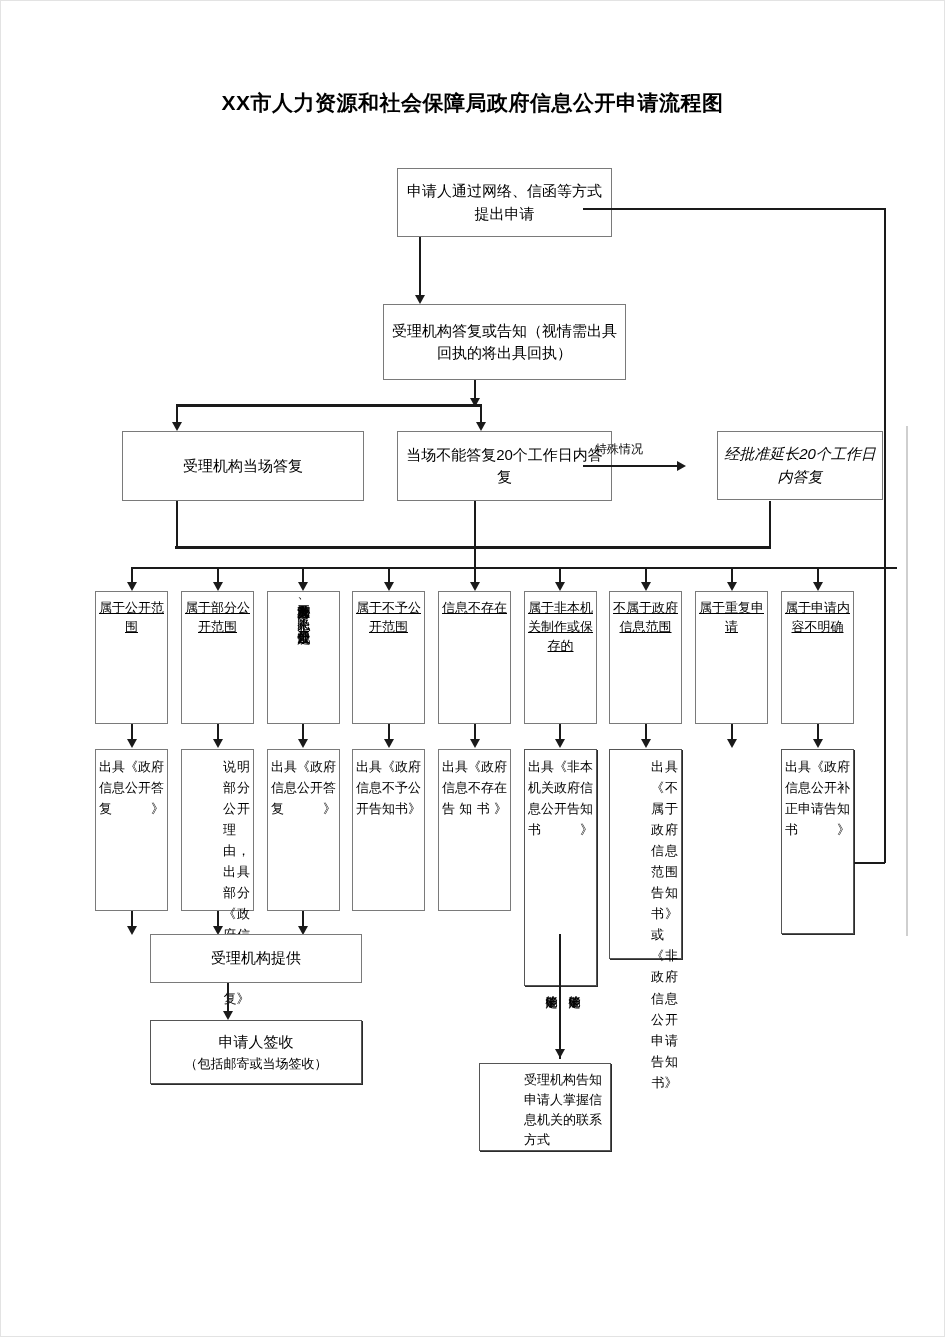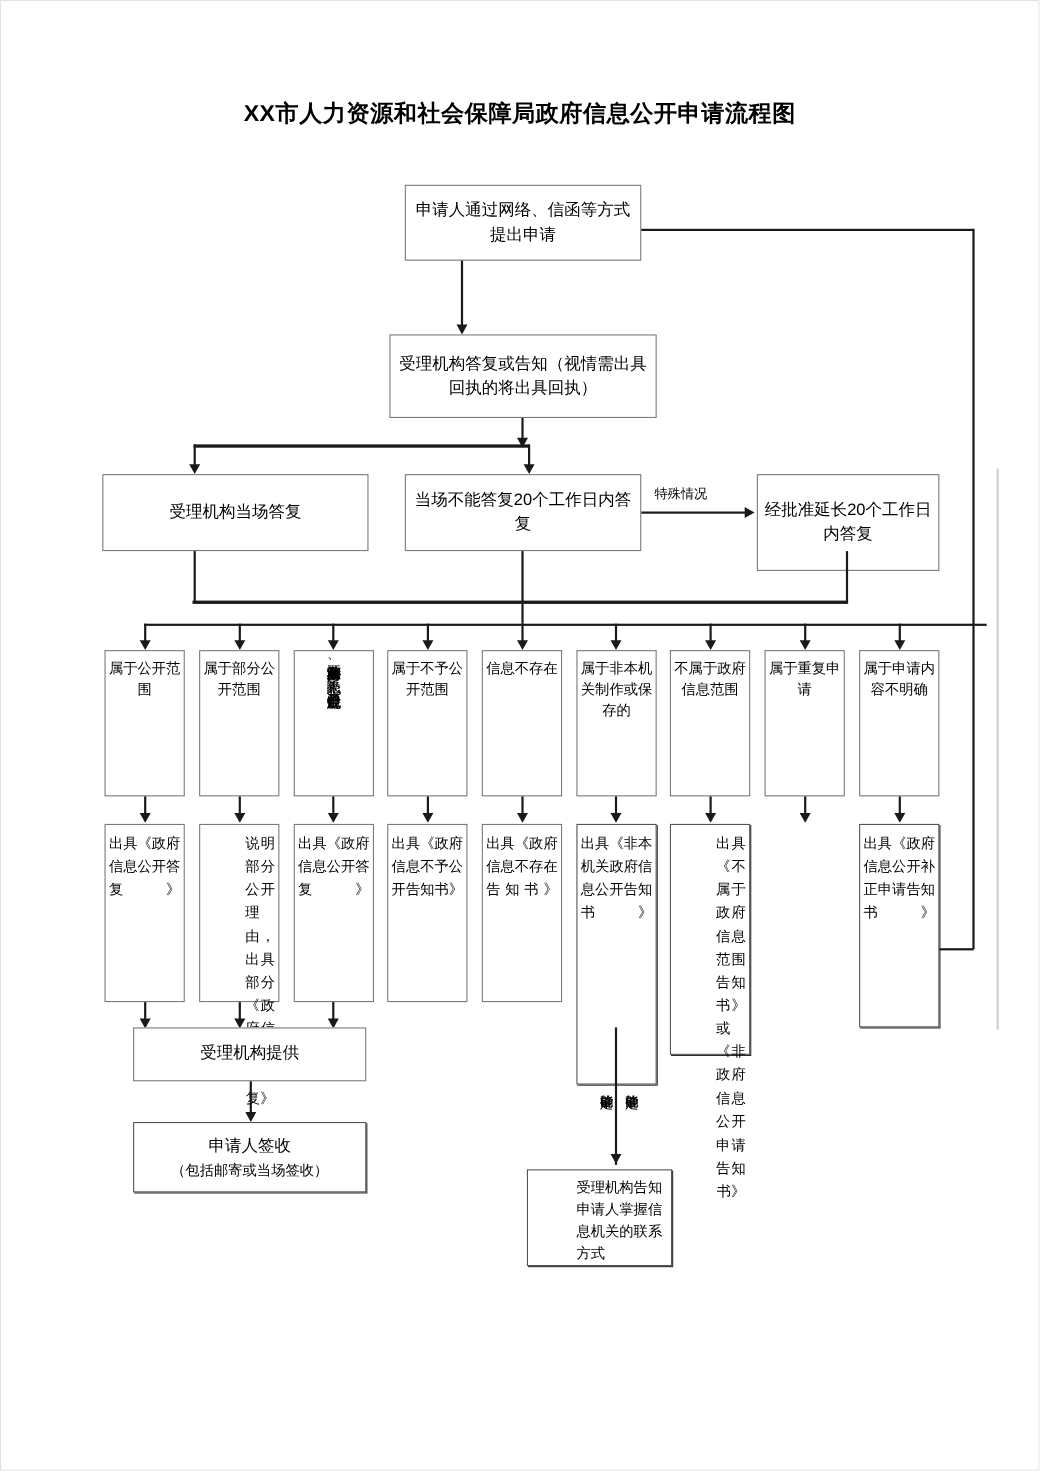--- a/index.html
+++ b/index.html
@@ -39,24 +39,24 @@
     justify-content: center;
     text-align: center;
     color: #000;
     line-height: 1.5;
   }
   .node.thick { border: 1px solid #555; box-shadow: 1px 1px 0 #2b2b2b; }
   .node.top-align { align-items: flex-start; }
   .node .txt { display: block; width: 100%; padding: 0 3px; box-sizing: border-box; }
 
   
-  .n-big { font-size: 15px; }
+  .n-big { font-size: 15px; margin-left: 29px; }
   
   .n-cat { font-size: 13px; line-height: 1.45; }
-  .n-cat .txt { padding-top: 7px; text-align: justify; text-align-last: center; }
+  .n-cat .txt { padding-top: 7px; text-align: justify; text-align-last: center; text-decoration: underline; }
   
   .n-doc { font-size: 13px; line-height: 1.62; }
   .n-doc .txt { padding-top: 6px; text-align: justify; text-align-last: justify; }
   .n-doc .txt.c { text-align-last: center; margin-left: 38px; }
 
   
   .vert {
     writing-mode: vertical-rl;
     text-orientation: upright;
     font-size: 13px;
@@ -124,21 +124,21 @@
   </div>
 
   <div class="node n-big" style="left:367px; top:430px; width:215px; height:70px;">
     <span class="txt">当场不能答复20个工作日内答复</span>
   </div>
 
   <div class="ln lnh" style="left:582px; top:464px; width:100px;"></div>
   <div class="arw" style="left:676px; top:460px; border-left:9px solid #1a1a1a; border-top:5px solid transparent; border-bottom:5px solid transparent; border-right:0;"></div>
   <div class="lbl" style="left:594px; top:440px;">特殊情况</div>
 
-  <div class="node n-big" style="left:687px; top:430px; width:166px; height:88px;">
+  <div class="node n-big" style="left:687px; top:430px; width:166px; height:69px;font-style:italic;">
     <span class="txt">经批准延长20个工作日内答复</span>
   </div>
 
   <div class="ln lnv" style="left:175px; top:500px; height:46px;"></div>
   <div class="ln lnv" style="left:473px; top:500px; height:66px;"></div>
   <div class="ln lnv" style="left:768px; top:500px; height:46px;"></div>
   <div class="ln lnh bold" style="left:174px; top:545px; width:596px;"></div>
 
   <div class="ln lnh" style="left:130px; top:566px; width:766px;"></div>
 

